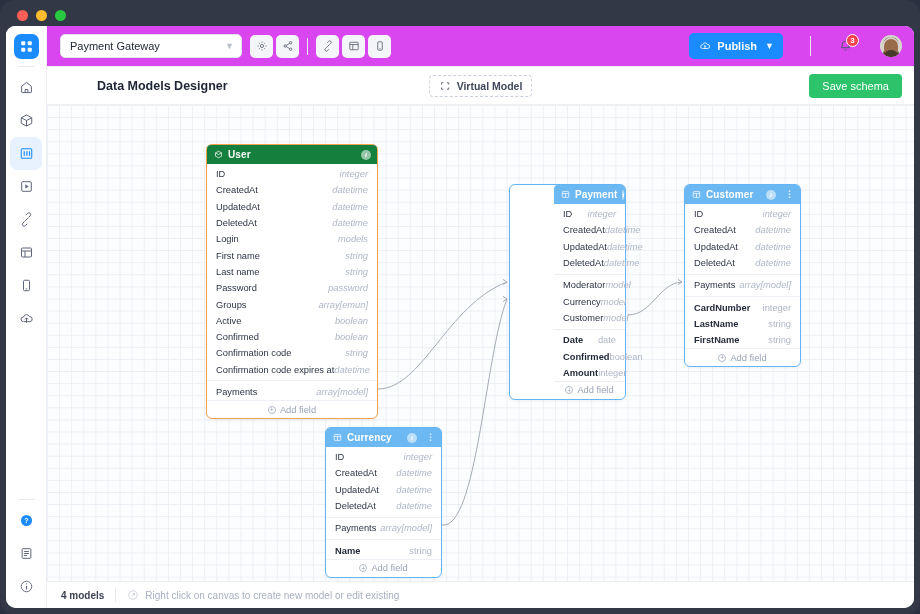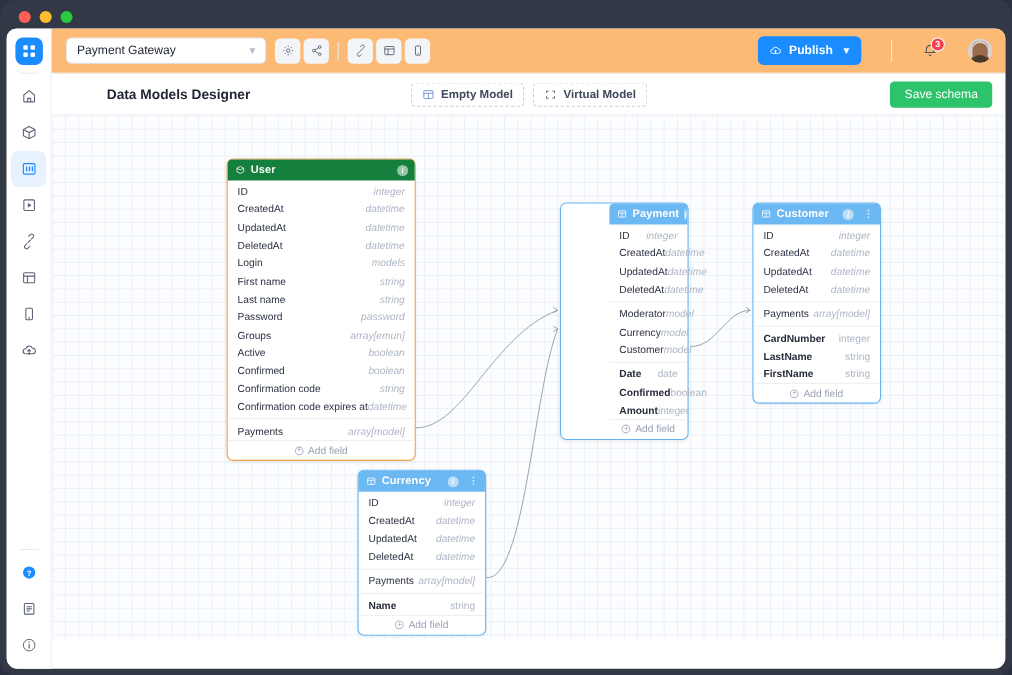--- a/index.html
+++ b/index.html
@@ -45,21 +45,21 @@
     width:32px; height:33px; display:flex; align-items:center; justify-content:center;
     border-radius:7px; color:#5a6275;
   }
   .rail-btn.active { background:#e8f2ff; color:#1a8cff; }
   .rail-bottom { position:absolute; bottom:5px; left:0; width:41px;
     display:flex; flex-direction:column; align-items:center; }
 
   
   .topbar {
     position:absolute; left:41px; top:0; right:0; height:41px;
-    background:#fdba74; border-bottom:1px solid #edeff3;
+    background:#d946ef; border-bottom:1px solid #edeff3;
     display:flex; align-items:center; padding:0 12px 0 13px;
   }
   .proj-select {
     width:182px; height:24px; border:1px solid #dfe3ea; border-radius:5px;
     display:flex; align-items:center; padding:0 7px 0 9px;
     font-size:11px; color:#222836; justify-content:space-between; background:#fff;
   }
   .proj-select .cv { color:#b9bfcb; font-size:9px; }
   .tb-icons { display:flex; align-items:center; margin-left:8px; gap:3px; }
   .tb-btn {
@@ -348,27 +348,20 @@
               <ellipse cx="11" cy="20" rx="6.5" ry="5" fill="#49392d"></ellipse>
             </g>
           </svg>
         </div>
       </div>
     </div>
 
     <div class="subhead">
       <div class="page-title">Data Models Designer</div>
       <div class="mid-actions">
-        <div class="ghost-btn">
-          <svg width="12" height="12" viewBox="0 0 20 20" fill="none" stroke="#6b90d6" stroke-width="1.4">
-            <rect x="3" y="4" width="14" height="12" rx="1.3"></rect>
-            <path d="M3 8 H17 M10 8 V16"></path>
-          </svg>
-          <span>Empty Model</span>
-        </div>
         <div class="ghost-btn">
           <svg width="12" height="12" viewBox="0 0 20 20" fill="none" stroke="#59606f" stroke-width="1.5">
             <path d="M4 7.5 V4.6 h3 M16 7.5 V4.6 h-3 M4 12.5 V15.4 h3 M16 12.5 V15.4 h-3"></path>
           </svg>
           <span>Virtual Model</span>
         </div>
       </div>
       <div class="save-btn">
         <span>Save schema</span>
       </div>
@@ -614,15 +607,26 @@
               </div>
             </div>
             <div class="addfield">
               <span class="plus-c">+</span>
               <span>Add field</span>
             </div>
           </div>
         </div>
     </div>
 
+    <div class="statusbar">
+      <div class="st-models">4 models</div>
+      <div class="st-div"></div>
+      <div class="st-hint">
+        <svg width="12" height="12" viewBox="0 0 20 20" fill="none" stroke="#c2c9d6" stroke-width="1.3">
+          <circle cx="10" cy="10" r="7"></circle>
+          <path d="M7.5 12.5 l5-5 M12.5 7.5 h-3.2 M12.5 7.5 v3.2"></path>
+        </svg>
+        <span>Right click on canvas to create new model or edit existing</span>
+      </div>
+    </div>
 
   </div>
 </div>
 
 </body></html>

